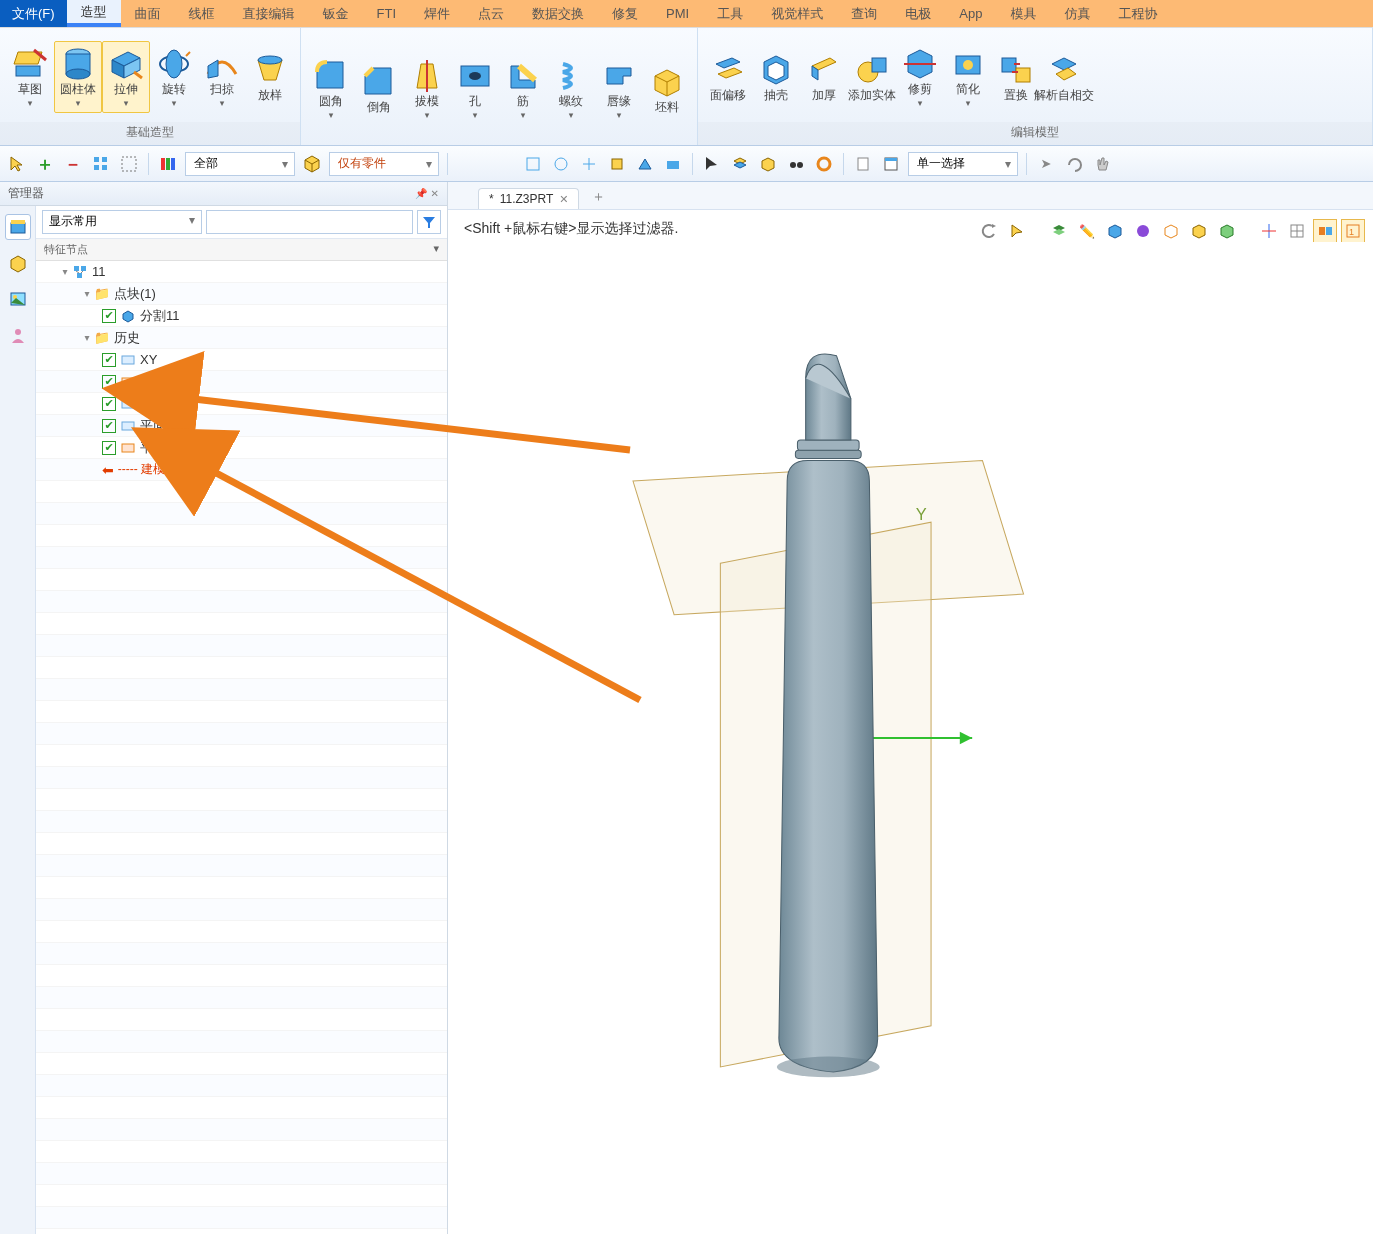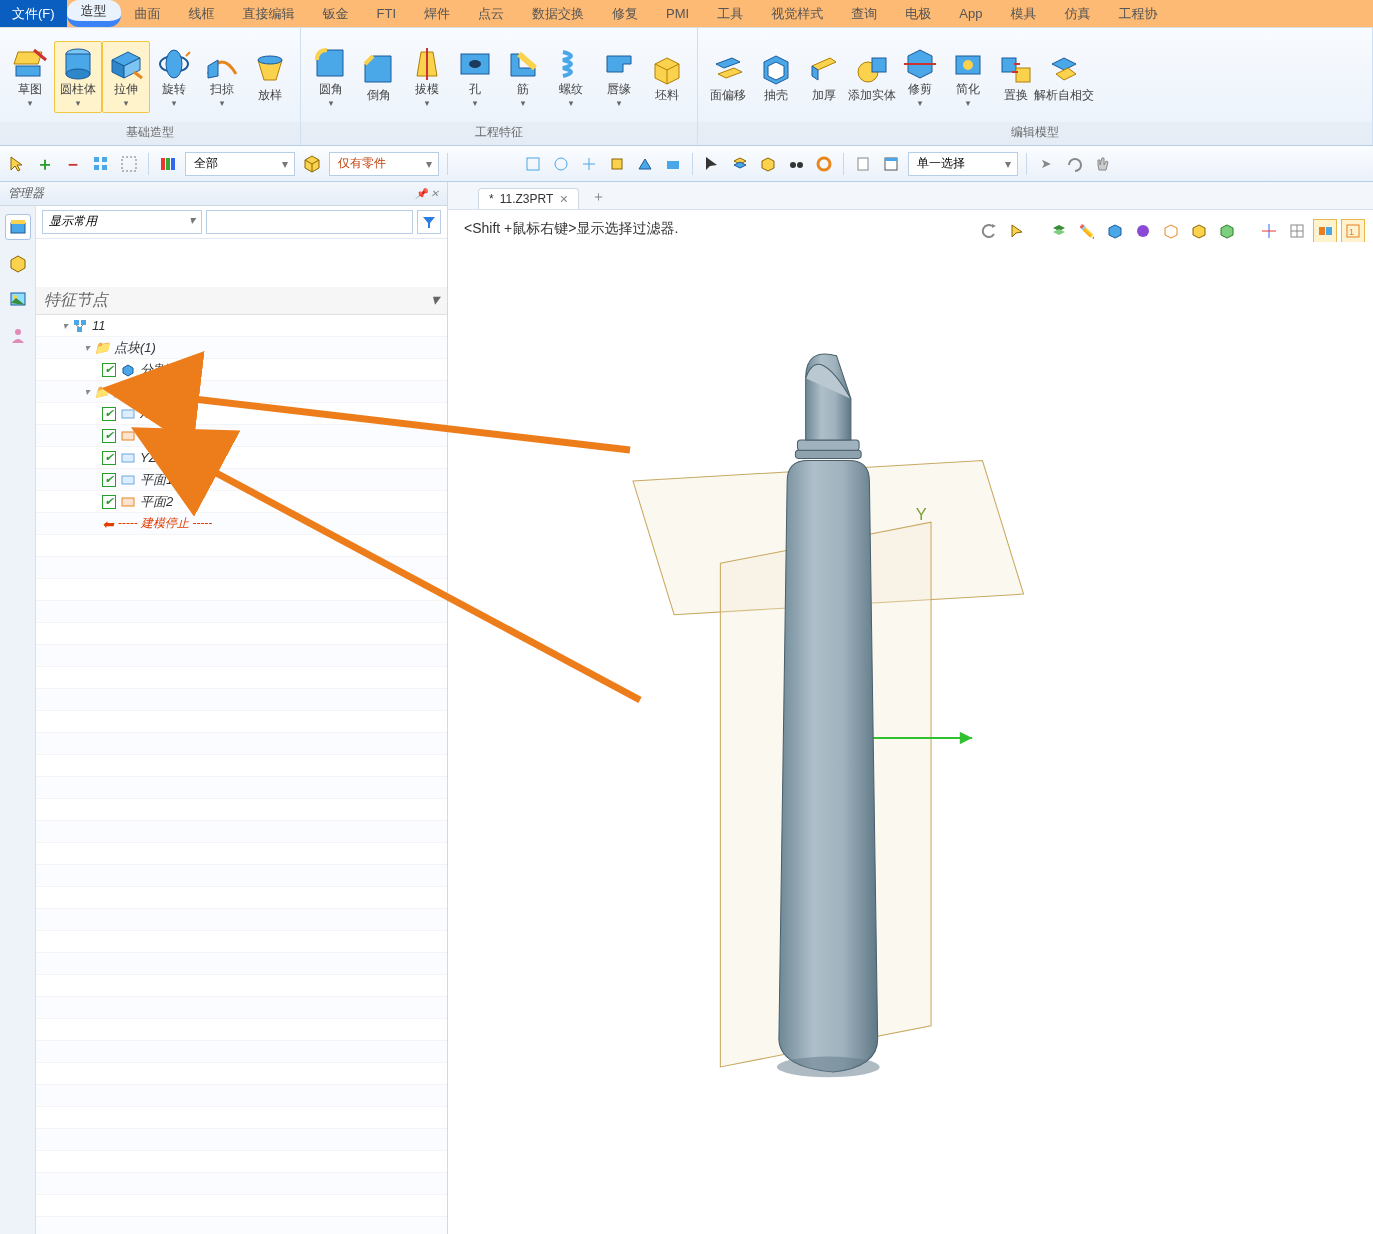--- a/index.html
+++ b/index.html
@@ -2,21 +2,21 @@
 <html><head>
 <meta charset="utf-8">
 <style>
 * { box-sizing: border-box; margin: 0; padding: 0; font-family: "Microsoft YaHei", sans-serif; }
 body { width: 1373px; height: 1234px; background: #fff; overflow: hidden; font-size: 13px; }
 
 
 .menubar { height: 28px; background: #fdba74; display: flex; align-items: stretch; border-bottom: 1px solid #ddd; }
 .menubar .file { background: #0a5ec0; color: #fff; padding: 5px 12px; display: flex; align-items: center; }
 .menubar .tab { padding: 5px 14px; color: #555; display: flex; align-items: center; cursor: default; }
-.menubar .tab.active { background: #e9f2fd; color: #333; border-bottom: 6px solid #3b82f6; border-radius: 12px; }
+.menubar .tab.active { background: #e9f2fd; color: #333; border-bottom: 4px solid #3b82f6; }
 
 
 .ribbon { height: 118px; background: linear-gradient(#f8fbff,#eaf1fa); display: flex; border-bottom: 1px solid #b8cde6; }
 .ribbon-group { display: flex; flex-direction: column; border-right: 1px solid #cfe0f2; }
 .ribbon-group .icons { flex: 1; display: flex; align-items: center; padding: 4px 6px 0; }
 .ribbon-group .label { text-align: center; font-size: 12px; color: #6a6a6a; padding: 2px 0 4px; background: rgba(0,0,0,0.02);}
 .rbtn { width: 48px; display: flex; flex-direction: column; align-items: center; padding: 4px 2px; border-radius: 2px; }
 .rbtn.highlight { background: #fff3cc; border: 1px solid #f0c642; }
 .rbtn .txt { font-size: 12px; color: #444; line-height: 14px; text-align: center; white-space: nowrap; }
 .rbtn .dd { font-size: 9px; color: #666; margin-top:2px;}
@@ -28,34 +28,34 @@
 .toolbar2 { height: 36px; background: linear-gradient(#fbfdff,#eaf1fa); border-bottom:1px solid #b8cde6; display:flex;align-items:center; gap:6px; padding:0 6px; overflow:hidden;}
 .tb-ico { width:22px;height:22px;display:flex;align-items:center;justify-content:center;}
 .tb-sep { width:1px;height:22px;background:#c6d8ec;margin:0 2px;}
 .tb-dd  { border:1px solid #b8cde6;background:#fff;height:24px;display:flex;align-items:center;padding:0 20px 0 8px;font-size:12px;position:relative;min-width:80px;}
 .tb-dd::after{content:"▾";position:absolute;right:6px;color:#777;}
 .tb-dd.gray{color:#c2410c;}
 .tb-dd.wide{min-width:110px;}
 
 
 .main { position:absolute; top:182px; left:0; right:0; bottom:0; display:flex; }
-.left { width:448px; display:flex; flex-direction:column; border-right:1px solid #cfd9e4;font-style:italic;}
+.left { width:448px; display:flex; flex-direction:column; border-right:1px solid #cfd9e4;}
 .panel-title { background:linear-gradient(#f3f7fc,#e5edf7); padding:3px 8px; font-size:12px; color:#555; border-bottom:1px solid #cfd9e4; display:flex;justify-content:space-between;align-items:center;}
 .panel-title .pin{font-size:10px;color:#888;}
 .left-body { flex:1; display:flex; }
 .side-tabs { width:36px; background:#eef3fa; border-right:1px solid #d7e2f0; display:flex;flex-direction:column;align-items:center;gap:10px;padding-top:8px;}
 .side-tabs .st{width:26px;height:26px;border:1px solid transparent;border-radius:3px;display:flex;align-items:center;justify-content:center;}
 .side-tabs .st.active{background:#fff;border-color:#a9c3e4;}
 .tree-panel{flex:1;display:flex;flex-direction:column;}
 .tp-header{display:flex;align-items:center;gap:4px;padding:4px 6px;border-bottom:1px solid #e1e8f2;}
 .tp-header .dd{flex:0 0 160px;border:1px solid #b8cde6;height:24px;background:#fff;font-size:12px;padding:2px 6px;position:relative;}
 .tp-header .dd::after{content:"▾";position:absolute;right:6px;color:#777;}
 .tp-header .search{flex:1;border:1px solid #b8cde6;height:24px;}
 .tp-header .funnel{width:24px;height:24px;border:1px solid #b8cde6;display:flex;align-items:center;justify-content:center;color:#2a7de1;}
-.tp-section{background:#f6f6f6;border-bottom:1px solid #e0e0e0;padding:3px 8px;font-size:16px;color:#666;display:flex;justify-content:space-between;margin-top:48px;}
+.tp-section{background:#f6f6f6;border-bottom:1px solid #e0e0e0;padding:3px 8px;font-size:11px;color:#666;display:flex;justify-content:space-between;}
 .tree{flex:1;overflow:auto;background:#fff;}
 .row{height:22px;display:flex;align-items:center;font-size:13px;color:#333;border-bottom:1px solid #f4f4f4;}
 .row.alt{background:#fafcff;}
 .indent1{padding-left:22px;} .indent2{padding-left:44px;} .indent3{padding-left:66px;}
 .row .tw{width:14px;text-align:center;color:#888;font-size:10px;}
 .row .chk{width:14px;height:14px;border:1px solid #2a9d2a;margin-right:4px;display:flex;align-items:center;justify-content:center;color:#2a9d2a;font-size:11px;line-height:1;}
 .row .mini{width:16px;height:16px;margin-right:4px;display:inline-flex;align-items:center;justify-content:center;}
 .stop{color:#e23c00;font-size:12px;display:flex;align-items:center;}
 .stop .arrow{color:#e23c00;font-size:14px;margin-right:4px;}
 
@@ -219,21 +219,20 @@
           <span class="dd">▾</span>
         </div>
       <div class="rbtn">
           <svg class="cad-ico" viewBox="0 0 36 36">
             <path d="M6 12 L18 6 L30 12 L30 26 L18 32 L6 26 Z" fill="#fbd24e" stroke="#b07e00"></path>
             <path d="M6 12 L18 18 L30 12 M18 18 L18 32" stroke="#b07e00" fill="none"></path>
           </svg>
           <span class="txt">坯料</span>
         </div>
     </div>
-    <div class="label">工程特征</div>
   </div>
 
   <div class="ribbon-group" style="flex:1;">
     <div class="icons">
       <div class="rbtn">
           <svg class="cad-ico" viewBox="0 0 36 36">
             <path d="M6 12 L22 6 L30 10 L14 16 Z" fill="#4aa7e8" stroke="#1c5a99"></path>
             <path d="M8 22 L24 16 L32 20 L16 26 Z" fill="#fbd24e" stroke="#b07e00"></path>
           </svg>
           <span class="txt">面偏移</span>

